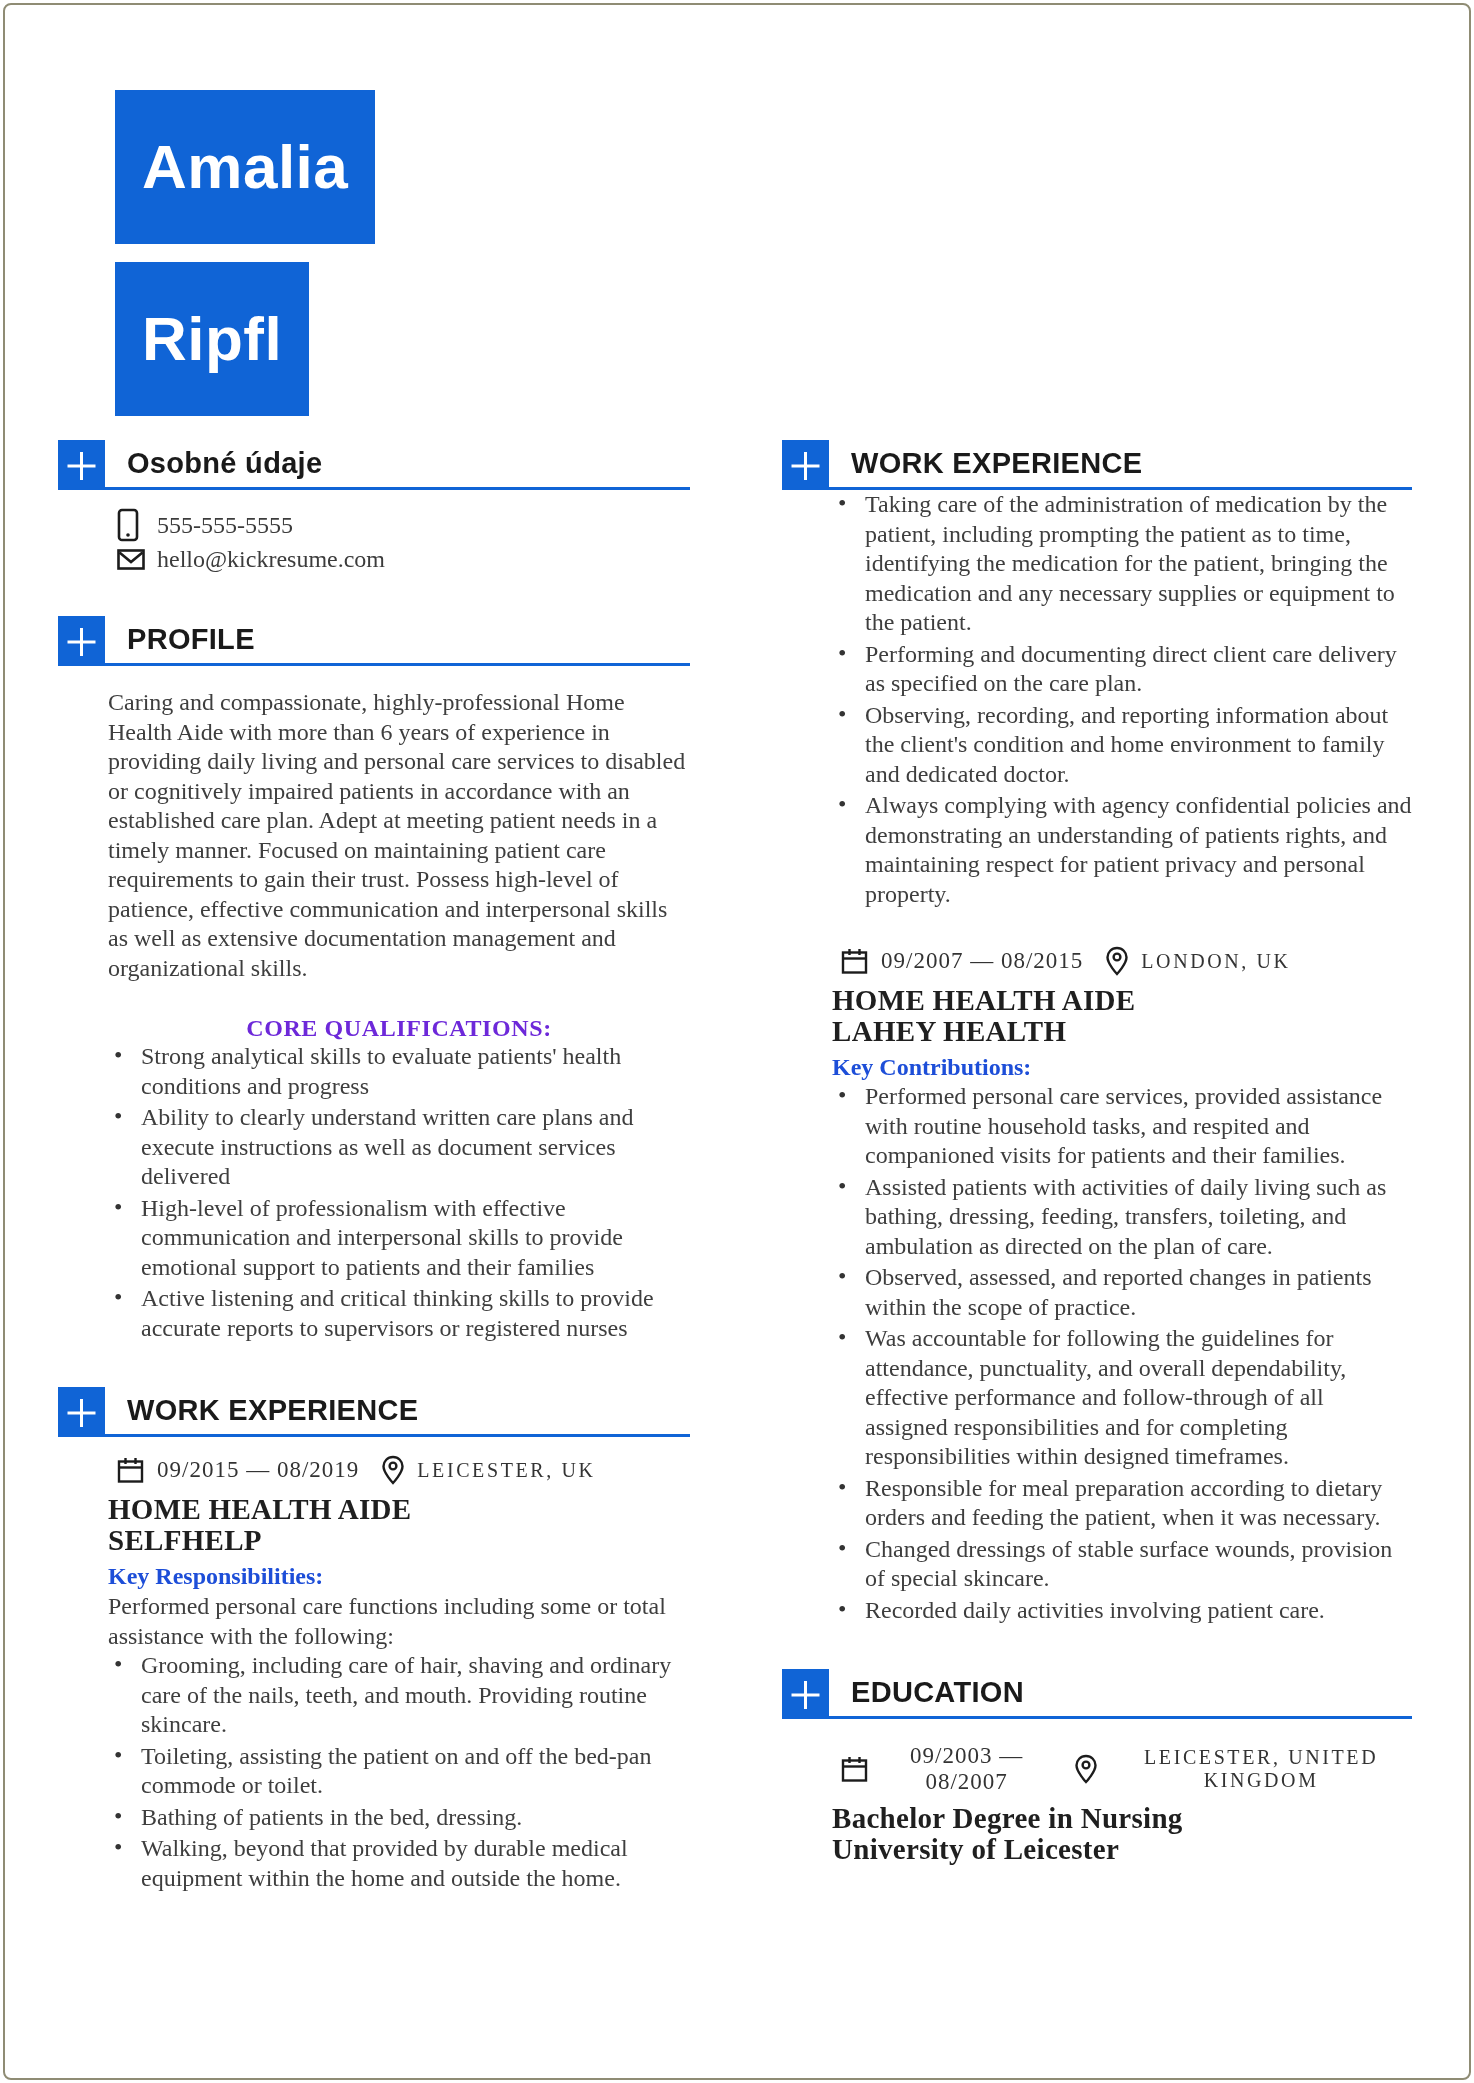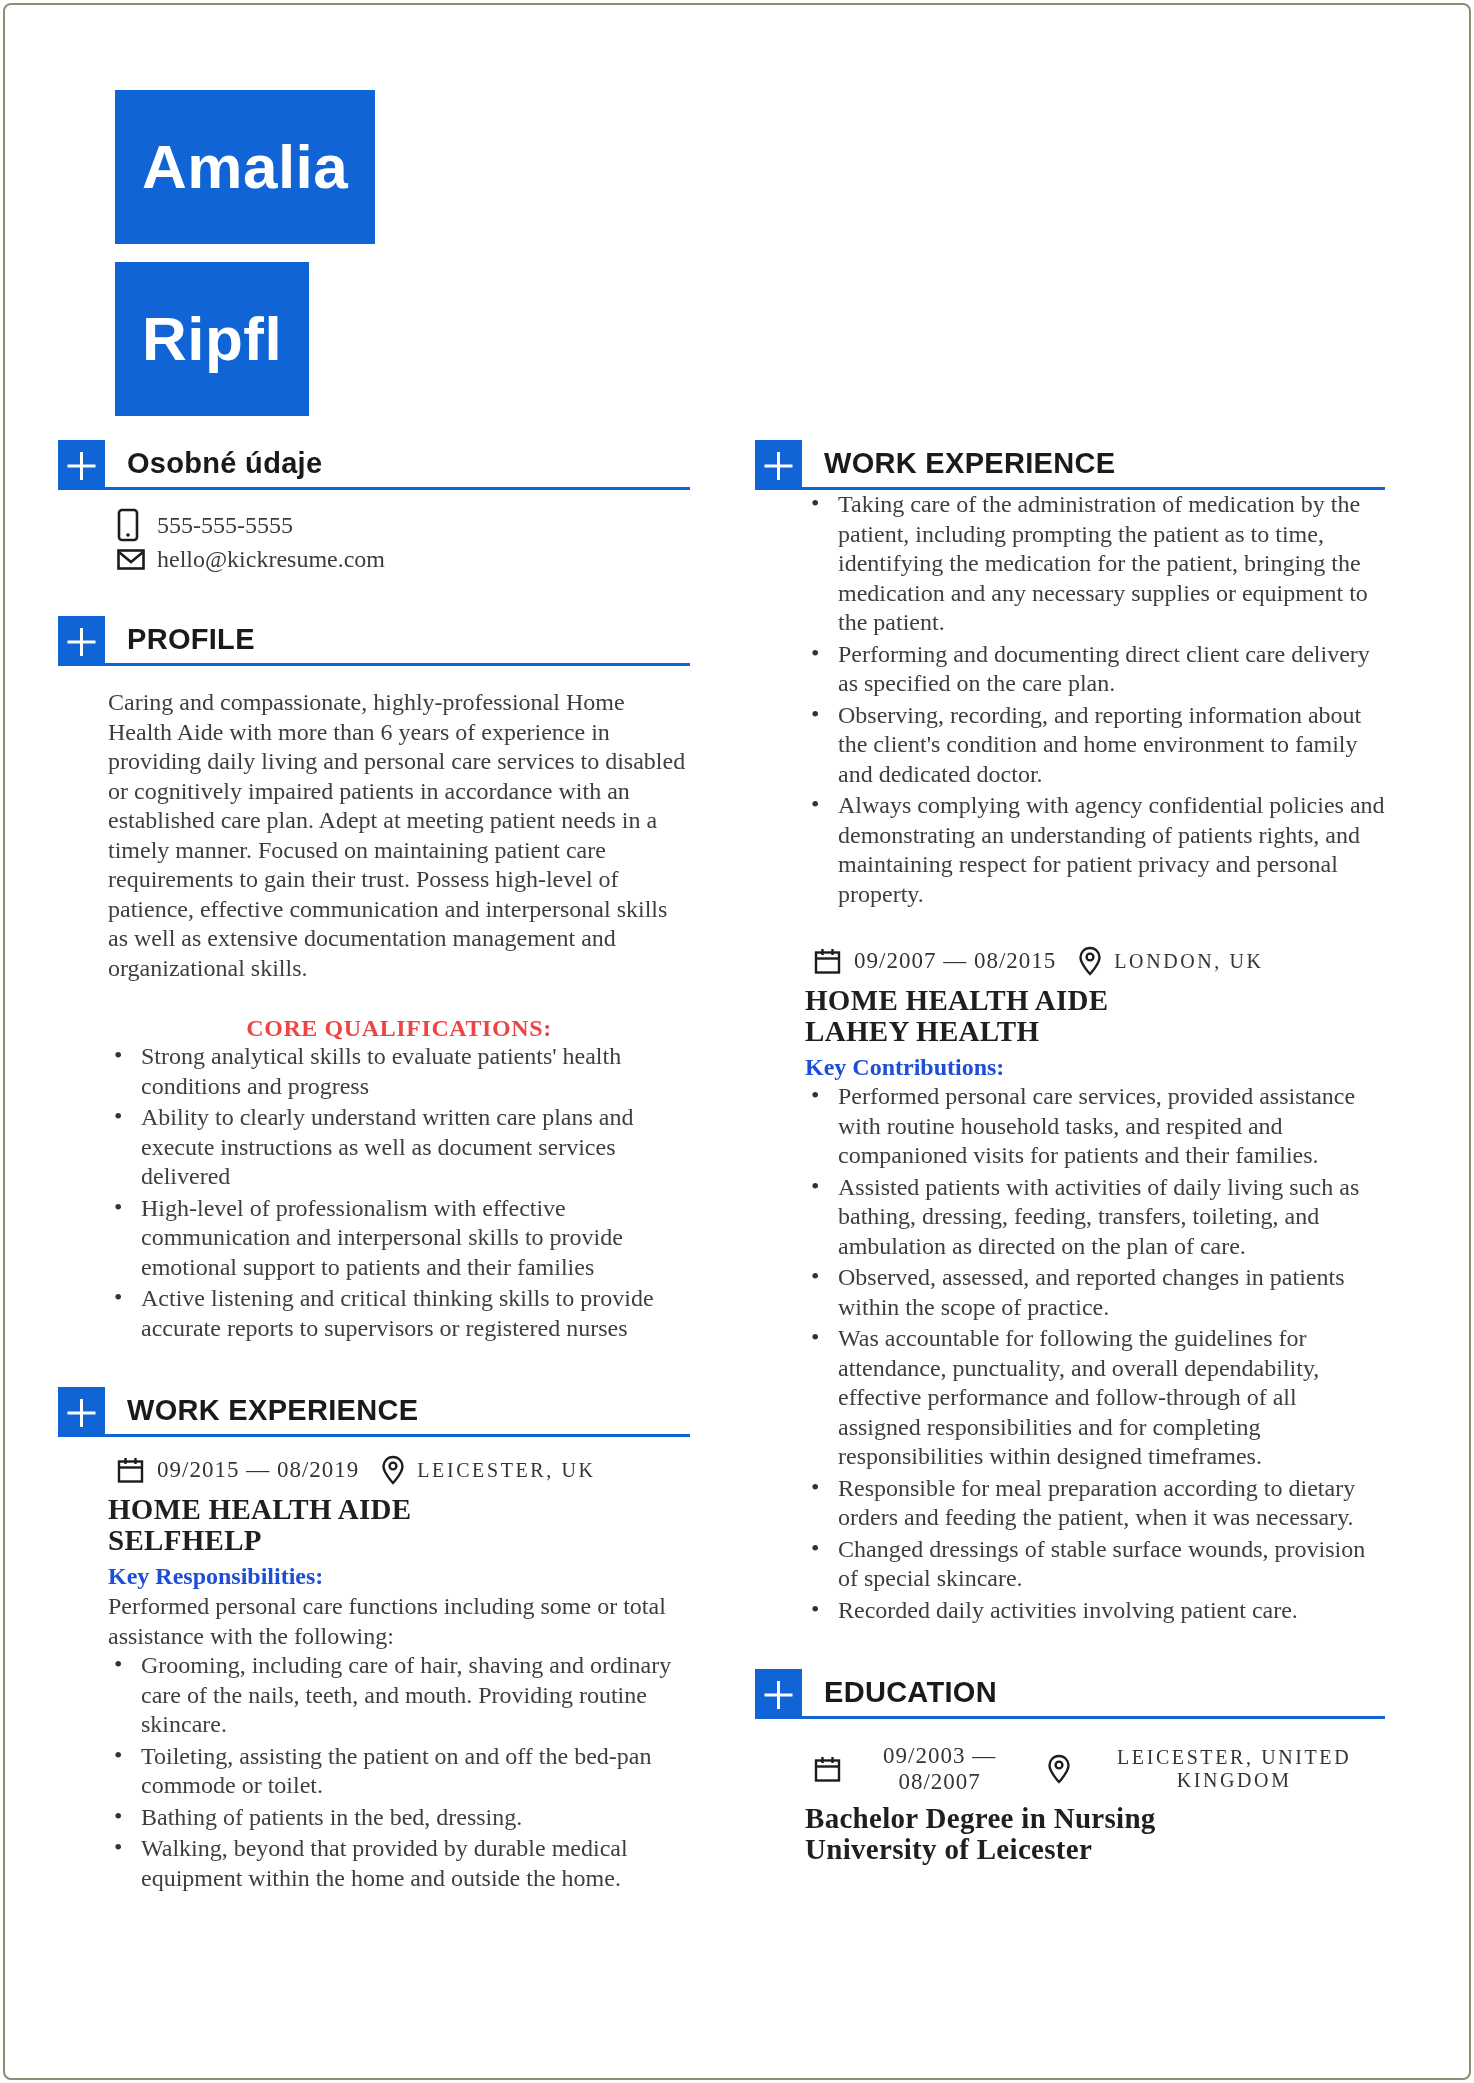--- a/index.html
+++ b/index.html
@@ -21,21 +21,21 @@
   }
   
   .name-block{position:absolute;left:115px;top:90px;}
   .name-box{
     display:table;background:var(--accent);color:#ffffff;
     font-family:"Liberation Sans", sans-serif;font-weight:700;
     font-size:62px;line-height:1;padding:46px 27px;margin-bottom:18px;
     letter-spacing:0.5px;
   }
   
-  .columns{position:absolute;top:440px;left:58px;display:flex;gap:65px;}
+  .columns{position:absolute;top:440px;left:58px;display:flex;gap:92px;}
   .col-left{width:632px;flex:none;}
   .col-right{width:630px;flex:none;}
   
   .sec-header{
     display:flex;align-items:flex-start;border-bottom:3px solid var(--accent);
     min-height:47px;
   }
   .plus-sq{
     width:47px;height:50px;margin-bottom:-3px;background:var(--accent);
     flex:none;display:flex;align-items:center;justify-content:center;
@@ -49,21 +49,21 @@
   
   .contact{margin-top:18px;}
   .crow{display:flex;align-items:center;height:34px;padding-left:9px;
     font-size:24px;color:#3c3c3c;}
   .crow .cicon{width:40px;flex:none;display:flex;align-items:center;}
   
   .para{font-size:24px;line-height:29.5px;color:var(--text-color);}
   .profile-p{margin-top:22px;}
   .core-head{
     margin-top:32px;text-align:center;font-weight:700;font-size:24px;
-    color:#ef4444;letter-spacing:0.6px;
+    color:#6d28d9;letter-spacing:0.6px;
   }
   ul.blist{
     margin:0;padding:0 0 0 33px;list-style:none;
     font-size:24px;line-height:29.5px;color:var(--text-color);
   }
   ul.blist li{position:relative;margin-bottom:2px;}
   ul.blist li::before{
     content:"\2022";position:absolute;left:-27px;top:-1px;color:#333333;
   }
   .core-list{margin-top:27px;}

